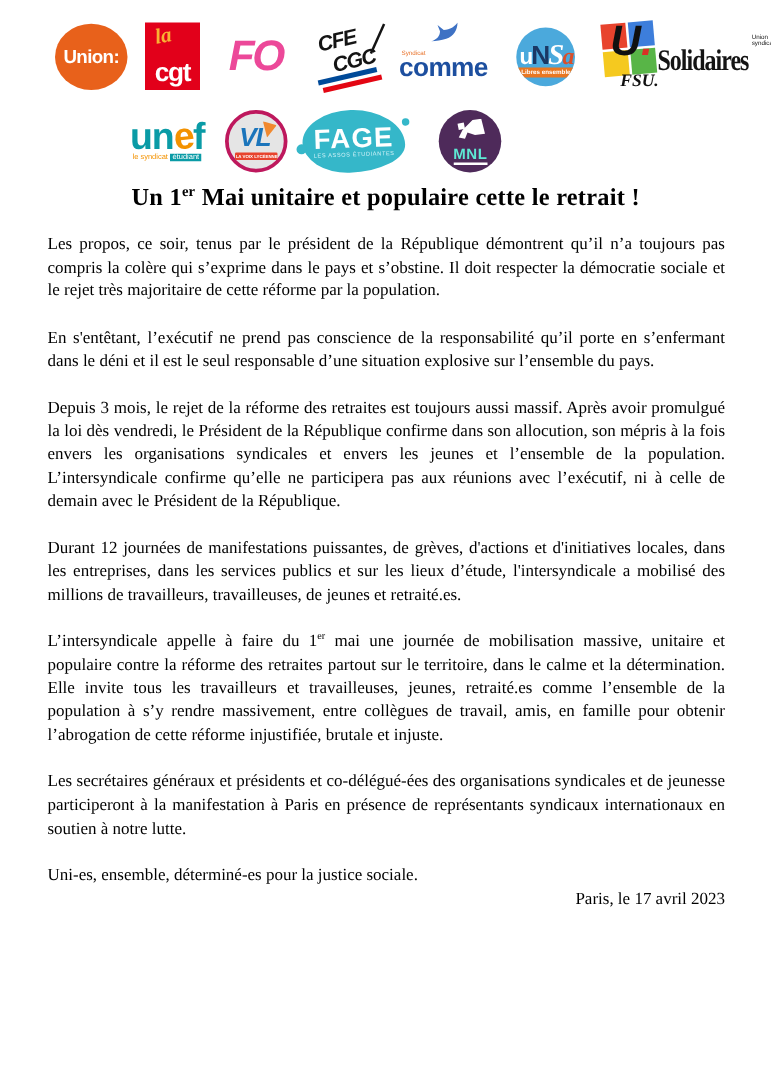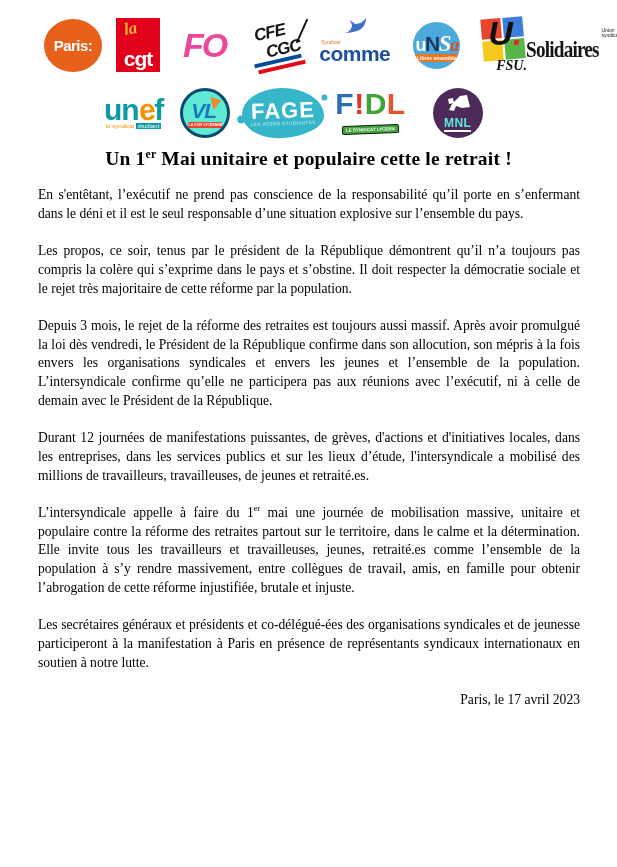--- a/index.html
+++ b/index.html
@@ -85,22 +85,22 @@
 
   
   .unef { flex:none; display:flex; flex-direction:column; align-items:center; }
   .unef-word { font-weight:bold; font-size:30px; letter-spacing:-1px; line-height:26px; color:#0A9BA6; }
   .unef-e { color:#F39200; display:inline-block; transform:rotate(-6deg); }
   .unef-sub { font-size:6px; margin-top:0px; }
   .unef-sub-1 { color:#F39200; }
   .unef-sub-2 { color:#fff; background:#0A9BA6; padding:0 2px; }
 
   
-  .vl { width:50px; height:50px; box-sizing:border-box; border:3px solid #0c4a6e; border-radius:50%;
-        background:#5eead4; position:relative; margin-left:17px; flex:none; }
+  .vl { width:50px; height:50px; box-sizing:border-box; border:3px solid #be185d; border-radius:50%;
+        background:#e5e5e5; position:relative; margin-left:17px; flex:none; }
   .vl-text { position:absolute; top:8px; left:8px; color:#1B75BB;
         font-style:italic; font-weight:900; font-size:21px; letter-spacing:-1px; }
   .vl-flag { position:absolute; top:6px; right:6px; width:11px; height:13px; background:#F1892F;
         clip-path:polygon(0 0, 100% 25%, 30% 100%); }
   .vl-banner { position:absolute; bottom:7px; left:5px; right:5px; background:#E8432D;
         color:#fff; font-size:3.5px; text-align:center; padding:1px 0; border-radius:1px; font-weight:bold; }
 
   
   .fage { width:82px; height:50px; background:#35B7C9; margin-left:12px; flex:none;
         border-radius:48% 52% 55% 45% / 50% 58% 42% 50%;
@@ -140,21 +140,21 @@
   .doc-body p.dateline { margin:0; text-align:right; }
 </style>
 </head>
 <body>
 
 <div class="page">
 
   <div class="logo-row row1">
 
     <div class="cfdt">
-      <span class="cfdt-label">Paris:</span>
+      <span class="cfdt-label">Union:</span>
     </div>
 
     <div class="cgt">
       <span class="cgt-la">la</span>
       <span class="cgt-label">cgt</span>
     </div>
 
     <div class="fo">
       <span class="fo-label">FO</span>
     </div>
@@ -214,41 +214,38 @@
       <span class="vl-text">VL</span>
       <span class="vl-flag"></span>
       <span class="vl-banner">LA VOIX LYCÉENNE</span>
     </div>
 
     <div class="fage">
       <span class="fage-label">FAGE</span>
       <span class="fage-sub">LES ASSOS ÉTUDIANTES</span>
     </div>
 
-    <div class="fidl">
-      <div class="fidl-letters"><span class="fidl-f">F</span><span class="fidl-excl">!</span><span class="fidl-d">D</span><span class="fidl-l">L</span></div>
-      <span class="fidl-banner">LE SYNDICAT LYCÉEN</span>
-    </div>
 
     <div class="mnl">
       <span class="mnl-graphic">
         <svg width="28" height="22" viewBox="0 0 28 22">
           <path fill="#ffffff" d="M16 1 L23 0 L26 12 L18 13 L12 11 L10 16 L5 15 L8 9 Z"></path>
           <path fill="#ffffff" d="M4 4 L9 3 L10 8 L5 9 Z"></path>
         </svg>
       </span>
       <span class="mnl-label">MNL</span>
     </div>
   </div>
 
   <h1 class="doc-title"><span>Un 1</span><sup>er</sup><span> Mai unitaire et populaire cette le retrait !</span></h1>
 
   <div class="doc-body">
+    <p>Les propos, ce soir, tenus par le président de la République démontrent qu’il n’a toujours pas compris la colère qui s’exprime dans le pays et s’obstine. Il doit respecter la démocratie sociale et le rejet très majoritaire de cette réforme par la population.</p>
     <p>En s'entêtant, l’exécutif ne prend pas conscience de la responsabilité qu’il porte en s’enfermant dans le déni et il est le seul responsable d’une situation explosive sur l’ensemble du pays.</p>
-    <p>Les propos, ce soir, tenus par le président de la République démontrent qu’il n’a toujours pas compris la colère qui s’exprime dans le pays et s’obstine. Il doit respecter la démocratie sociale et le rejet très majoritaire de cette réforme par la population.</p>
     <p>Depuis 3 mois, le rejet de la réforme des retraites est toujours aussi massif. Après avoir promulgué la loi dès vendredi, le Président de la République confirme dans son allocution, son mépris à la fois envers les organisations syndicales et envers les jeunes et l’ensemble de la population. L’intersyndicale confirme qu’elle ne participera pas aux réunions avec l’exécutif, ni à celle de demain avec le Président de la République.</p>
     <p>Durant 12 journées de manifestations puissantes, de grèves, d'actions et d'initiatives locales, dans les entreprises, dans les services publics et sur les lieux d’étude, l'intersyndicale a mobilisé des millions de travailleurs, travailleuses, de jeunes et retraité.es.</p>
     <p><span>L’intersyndicale appelle à faire du 1</span><sup>er</sup><span> mai une journée de mobilisation massive, unitaire et populaire contre la réforme des retraites partout sur le territoire, dans le calme et la détermination. Elle invite tous les travailleurs et travailleuses, jeunes, retraité.es comme l’ensemble de la population à s’y rendre massivement, entre collègues de travail, amis, en famille pour obtenir l’abrogation de cette réforme injustifiée, brutale et injuste.</span></p>
     <p>Les secrétaires généraux et présidents et co-délégué-ées des organisations syndicales et de jeunesse participeront à la manifestation à Paris en présence de représentants syndicaux internationaux en soutien à notre lutte.</p>
+    <p class="closing">Uni-es, ensemble, déterminé-es pour la justice sociale.</p>
     <p class="dateline">Paris, le 17 avril 2023</p>
   </div>
 
 </div>
 
 </body></html>

